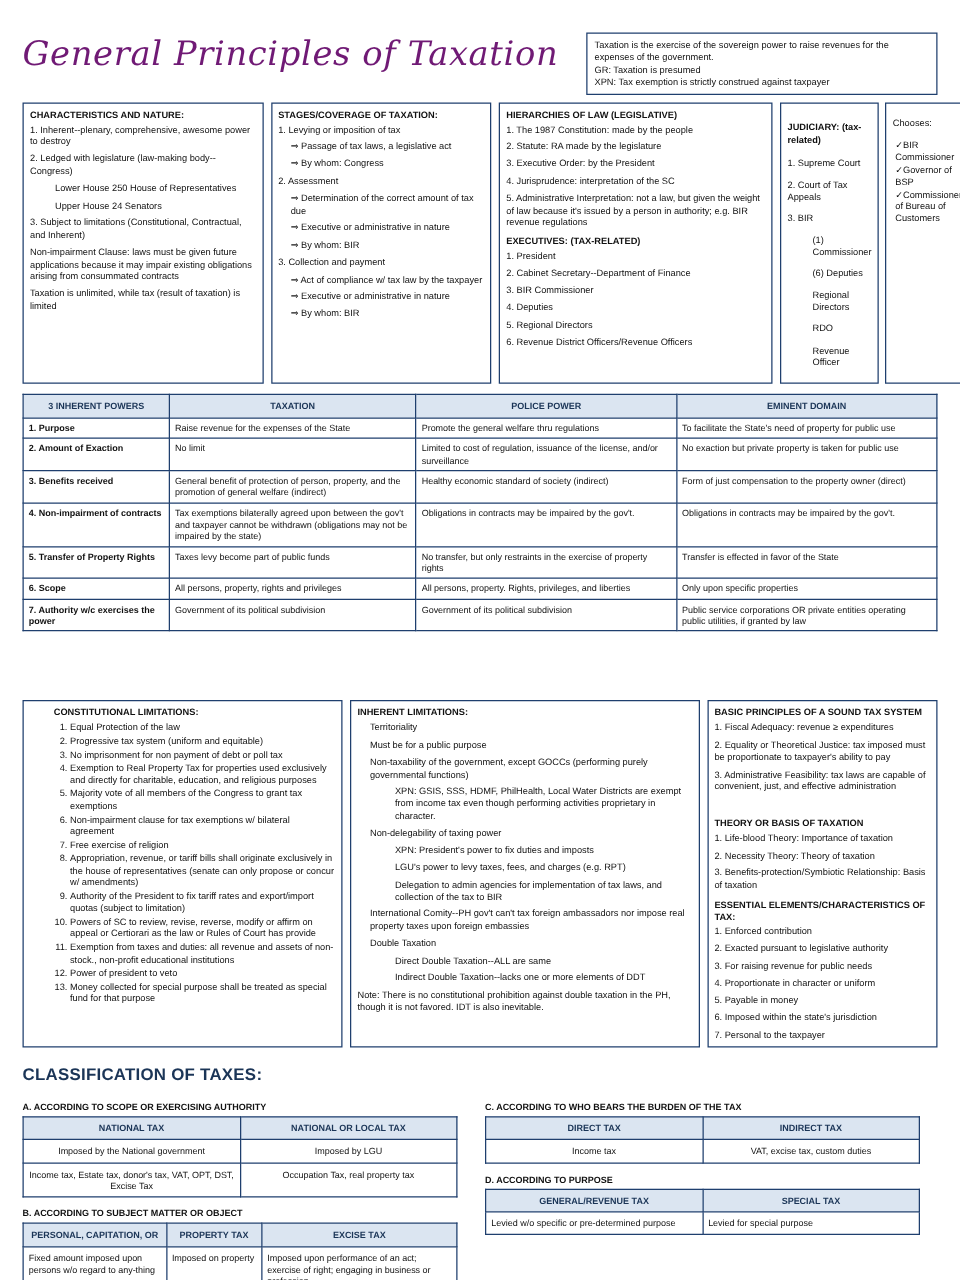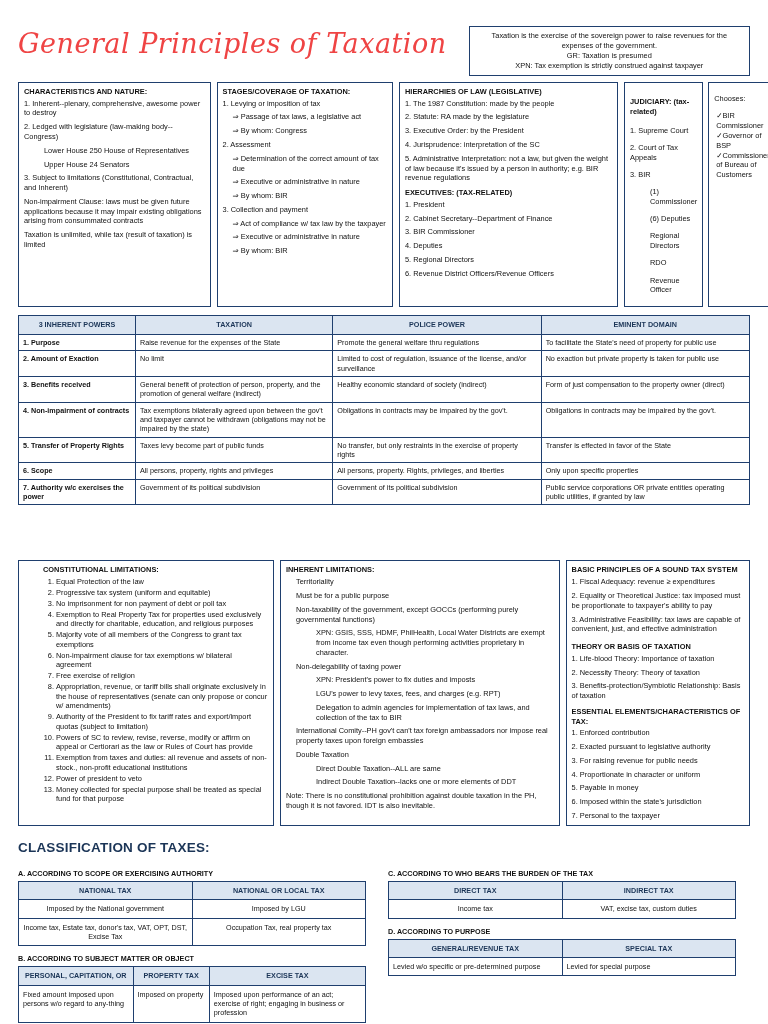--- a/index.html
+++ b/index.html
@@ -19,21 +19,21 @@
   
   .title-row {
     display: flex;
     align-items: flex-start;
     gap: 10px;
   }
   .doc-title {
     font-family: "DejaVu Serif", serif;
     font-style: italic;
     font-size: 27px;
-    color: #ef4444;
+    color: #701a75;
     letter-spacing: 0.5px;
     white-space: nowrap;
     padding-top: 6px;
     flex: 0 0 auto;
   }
   .title-note {
     flex: 1 1 auto;
     border: 1px solid #1f3f6e;
     padding: 4px 6px;
     font-size: 7.4px;
@@ -153,21 +153,21 @@
   }
   table.cls td.ctr { text-align: center; }
 </style>
 </head>
 <body>
 
 <div class="page">
 
   <div class="title-row">
     <div class="doc-title">General Principles of Taxation</div>
-    <div class="title-note" style="white-space: pre-line; text-align: center;">Taxation is the exercise of the sovereign power to raise revenues for the expenses of the government.
+    <div class="title-note" style="white-space: pre-line;">Taxation is the exercise of the sovereign power to raise revenues for the expenses of the government.
 GR: Taxation is presumed
 XPN: Tax exemption is strictly construed against taxpayer</div>
   </div>
 
   <div class="top-row">
 
     <div class="box col-char">
       <h4>CHARACTERISTICS AND NATURE:</h4>
       <p>1. Inherent--plenary, comprehensive, awesome power to destroy</p>
       <p>2. Ledged with legislature (law-making body--Congress)</p>
@@ -329,21 +329,21 @@
       <p class="ind3"><span>Direct Double Taxation--ALL are same</span></p>
       <p class="ind3"><span>Indirect Double Taxation--lacks one or more elements of DDT</span></p>
       <p>Note: There is no constitutional prohibition against double taxation in the PH, though it is not favored. IDT is also inevitable.</p>
     </div>
 
     <div class="box lim-basic">
       <h4>BASIC PRINCIPLES OF A SOUND TAX SYSTEM</h4>
       <p>1.  Fiscal Adequacy: revenue ≥  expenditures</p>
       <p>2.  Equality or Theoretical Justice: tax imposed must be proportionate to taxpayer's ability to pay</p>
       <p>3.  Administrative Feasibility: tax laws are capable of convenient, just, and effective administration</p>
-      <h4 style="margin-top:8px;">THEORY OR BASIS OF TAXATION</h4>
+      <h4 style="margin-top:20px;">THEORY OR BASIS OF TAXATION</h4>
       <p>1.  Life-blood Theory: Importance of taxation</p>
       <p>2.  Necessity Theory: Theory of taxation</p>
       <p>3.  Benefits-protection/Symbiotic Relationship: Basis of taxation</p>
       <h4 style="margin-top:6px;">ESSENTIAL ELEMENTS/CHARACTERISTICS OF TAX:</h4>
       <p>1.  Enforced contribution</p>
       <p>2.  Exacted pursuant to legislative authority</p>
       <p>3.  For raising revenue for public needs</p>
       <p>4.  Proportionate in character or uniform</p>
       <p>5.  Payable in money</p>
       <p>6.  Imposed within the state's jurisdiction</p>

